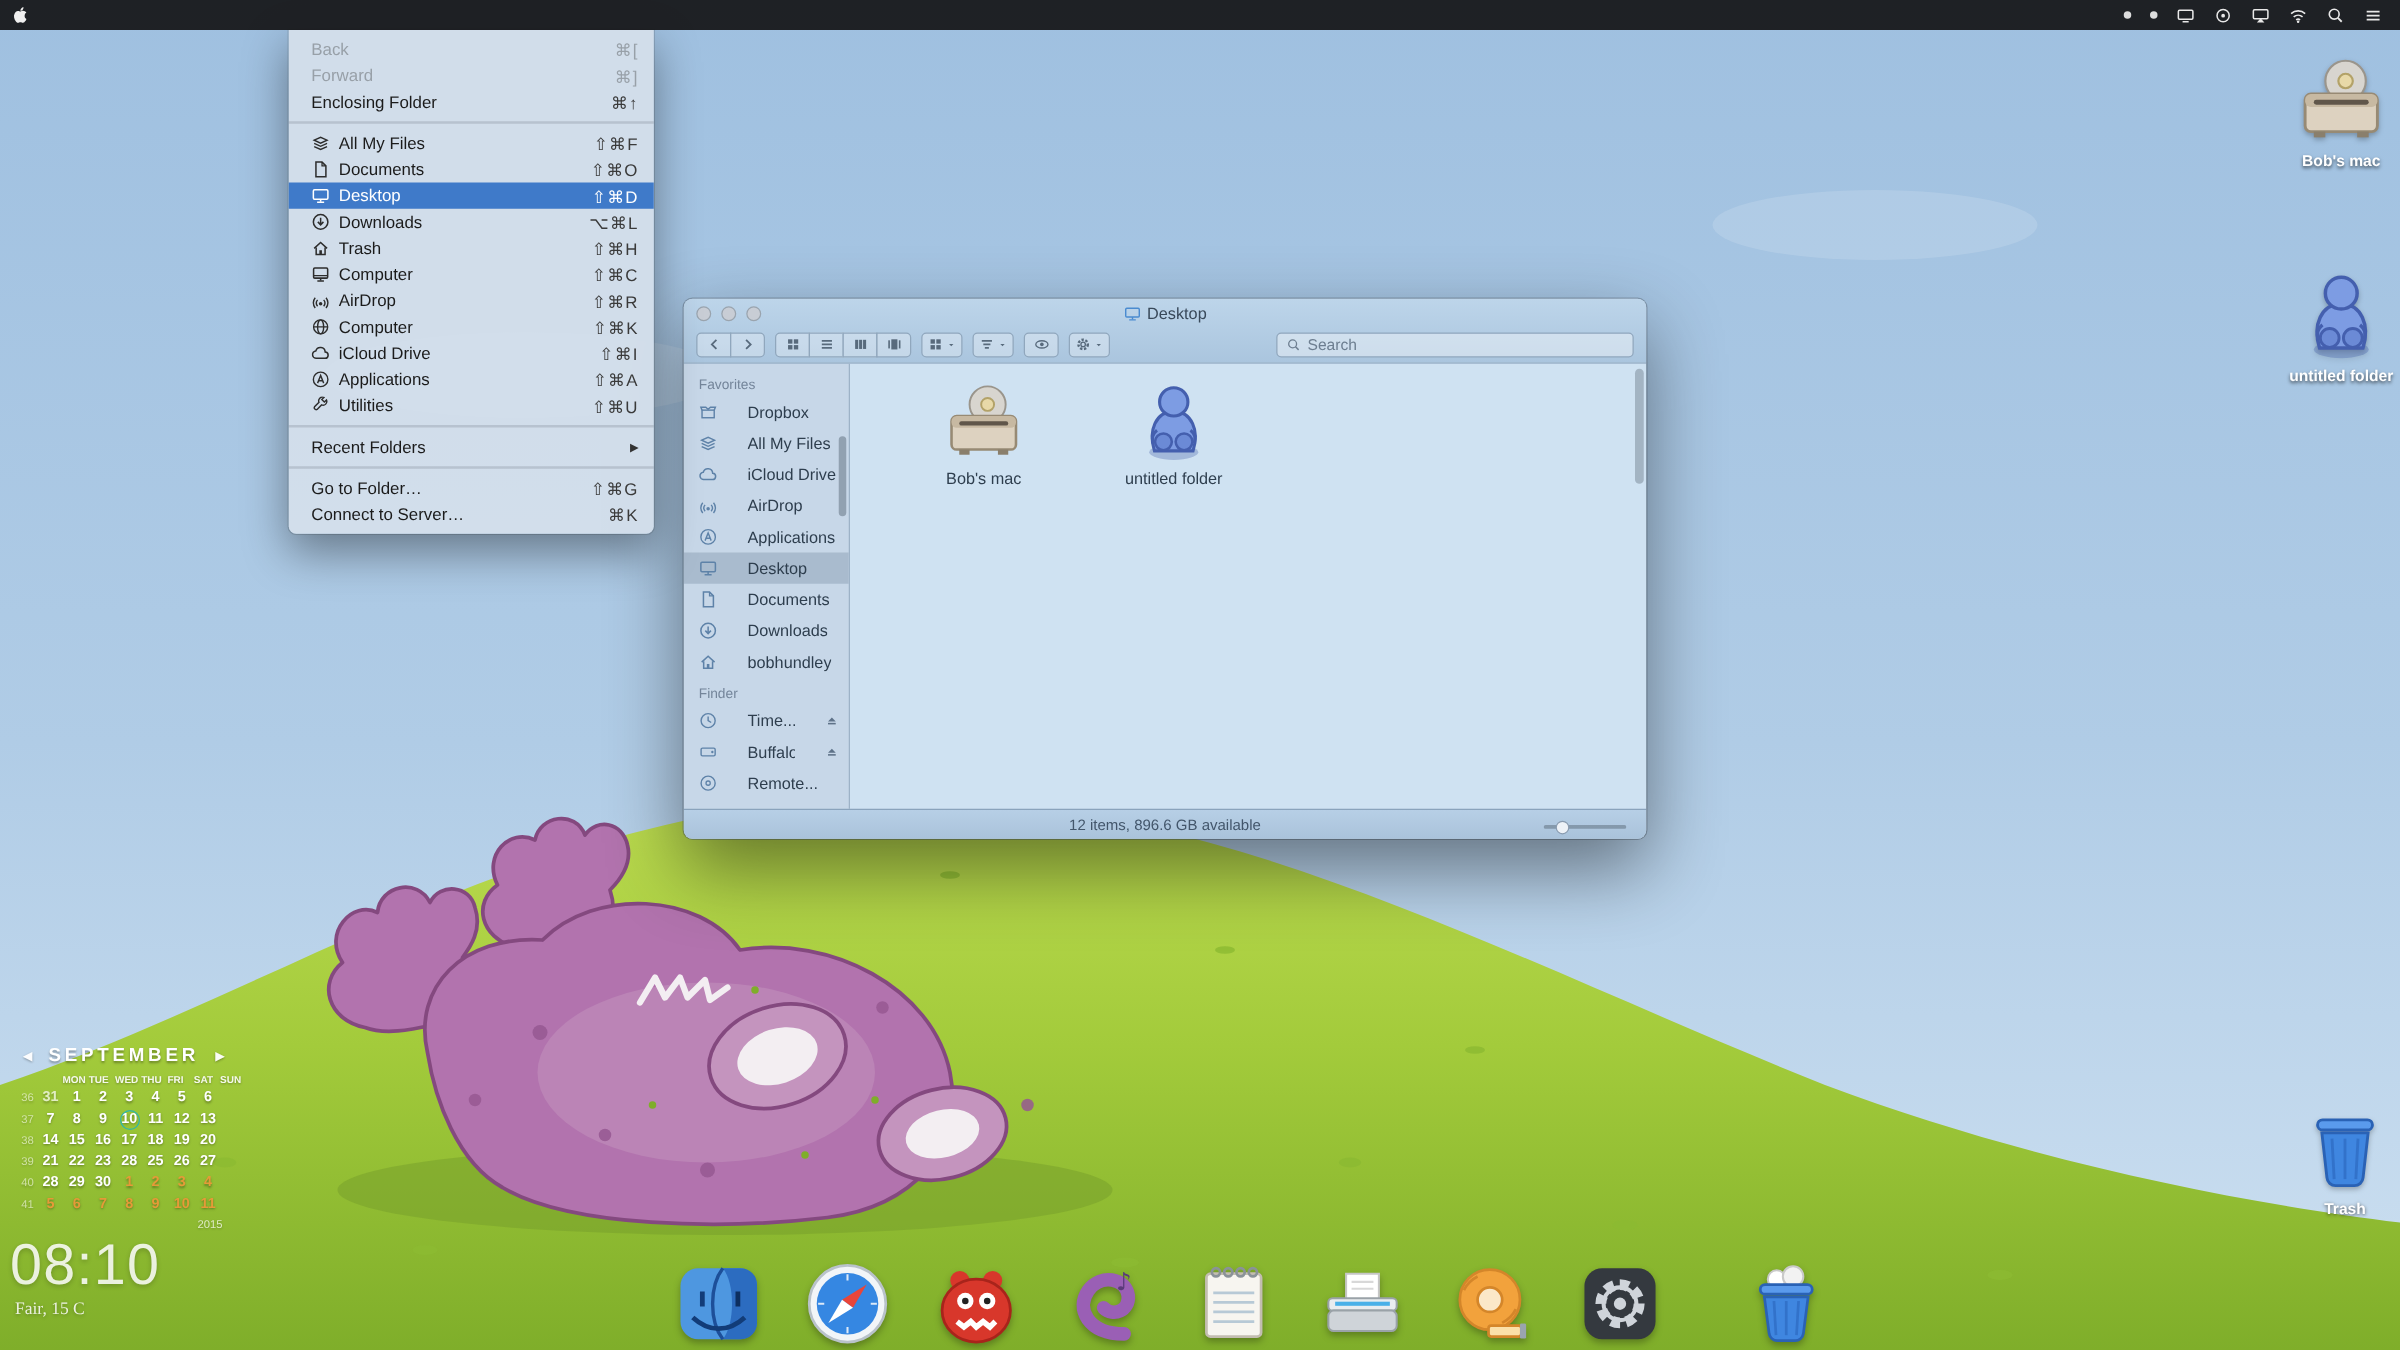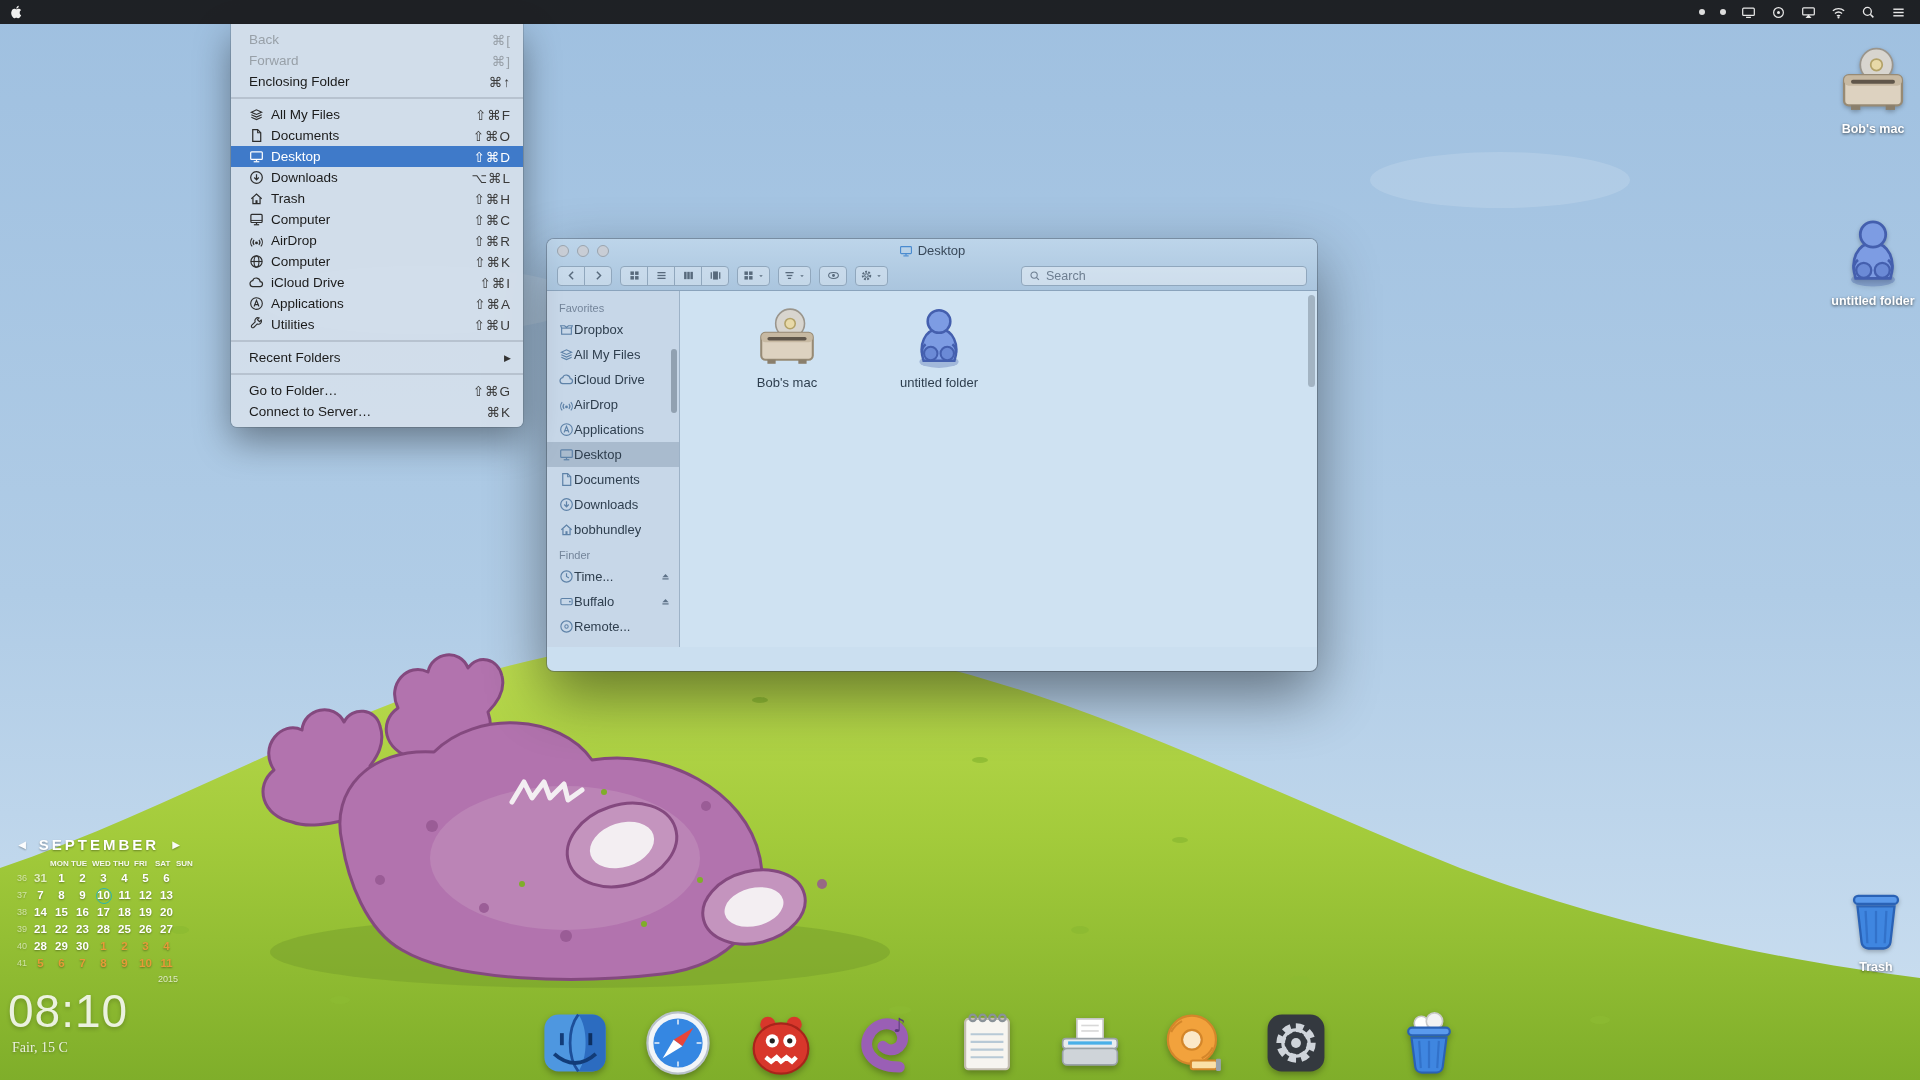--- a/index.html
+++ b/index.html
@@ -57,21 +57,21 @@
   .tb-btn.single{border-radius:4px;}
   .tb-btn svg{width:13px;height:13px;}
   .tb-btn .caret{width:8px;height:8px;}
   .tb-search{margin-left:auto;width:286px;height:20px;box-sizing:border-box;border:1px solid #90a7bd;border-radius:4px;
     background:rgba(255,255,255,.4);display:flex;align-items:center;padding:0 7px;gap:5px;color:#6d7e90;font-size:12.5px;}
   .tb-search svg{width:12px;height:12px;flex:none;}
   .win-body{display:flex;height:356px;}
   .sidebar{width:133px;box-sizing:border-box;background:rgba(198,215,231,.97);border-right:1px solid #9db2c7;
     padding-top:4px;position:relative;overflow:hidden;font-size:13px;color:#2e3e4e;}
   .sb-header{font-size:11px;color:#74859a;padding:7px 0 3px 12px;}
-  .sb-item{display:flex;align-items:center;height:25px;padding:0 8px 0 12px;gap:0;}
+  .sb-item{display:flex;align-items:center;height:25px;padding:0 8px 0 12px;gap:24px;}
   .sb-item svg.sb-ic{width:15px;height:15px;color:#5e82a8;flex:none;}
   .sb-item.sel{background:rgba(125,145,168,.4);}
   .sb-label{white-space:nowrap;overflow:hidden;}
   .sb-eject{margin-left:auto;color:#5e7288;}
   .sb-eject svg{width:11px;height:11px;}
   .sb-scrollthumb{position:absolute;right:2px;top:58px;width:6px;height:64px;border-radius:3px;background:rgba(80,95,110,.45);}
   .content{flex:1;position:relative;background:#cfe2f2;}
   .files{display:flex;padding:14px 0 0 42px;gap:22px;}
   .file{width:130px;display:flex;flex-direction:column;align-items:center;gap:4px;}
   .file svg.file-ic{width:66px;height:66px;}
@@ -741,20 +741,26 @@
             <div class="file">
               <svg class="file-ic">
                 <use href="#f-creature"></use>
               </svg>
               <div class="file-label">untitled folder</div>
             </div>
           </div>
         <div class="v-scrollthumb"></div>
       </div>
     </div>
+    <div class="statusbar">
+      <span>12 items, 896.6 GB available</span>
+      <div class="zoom">
+          <div class="zoom-knob"></div>
+        </div>
+    </div>
   </div>
 
   <div class="dock" id="dock">
       <div class="dock-item">
         <svg class="dock-ic">
           <use href="#d-finder"></use>
         </svg>
       </div>
       <div class="dock-item">
         <svg class="dock-ic">

